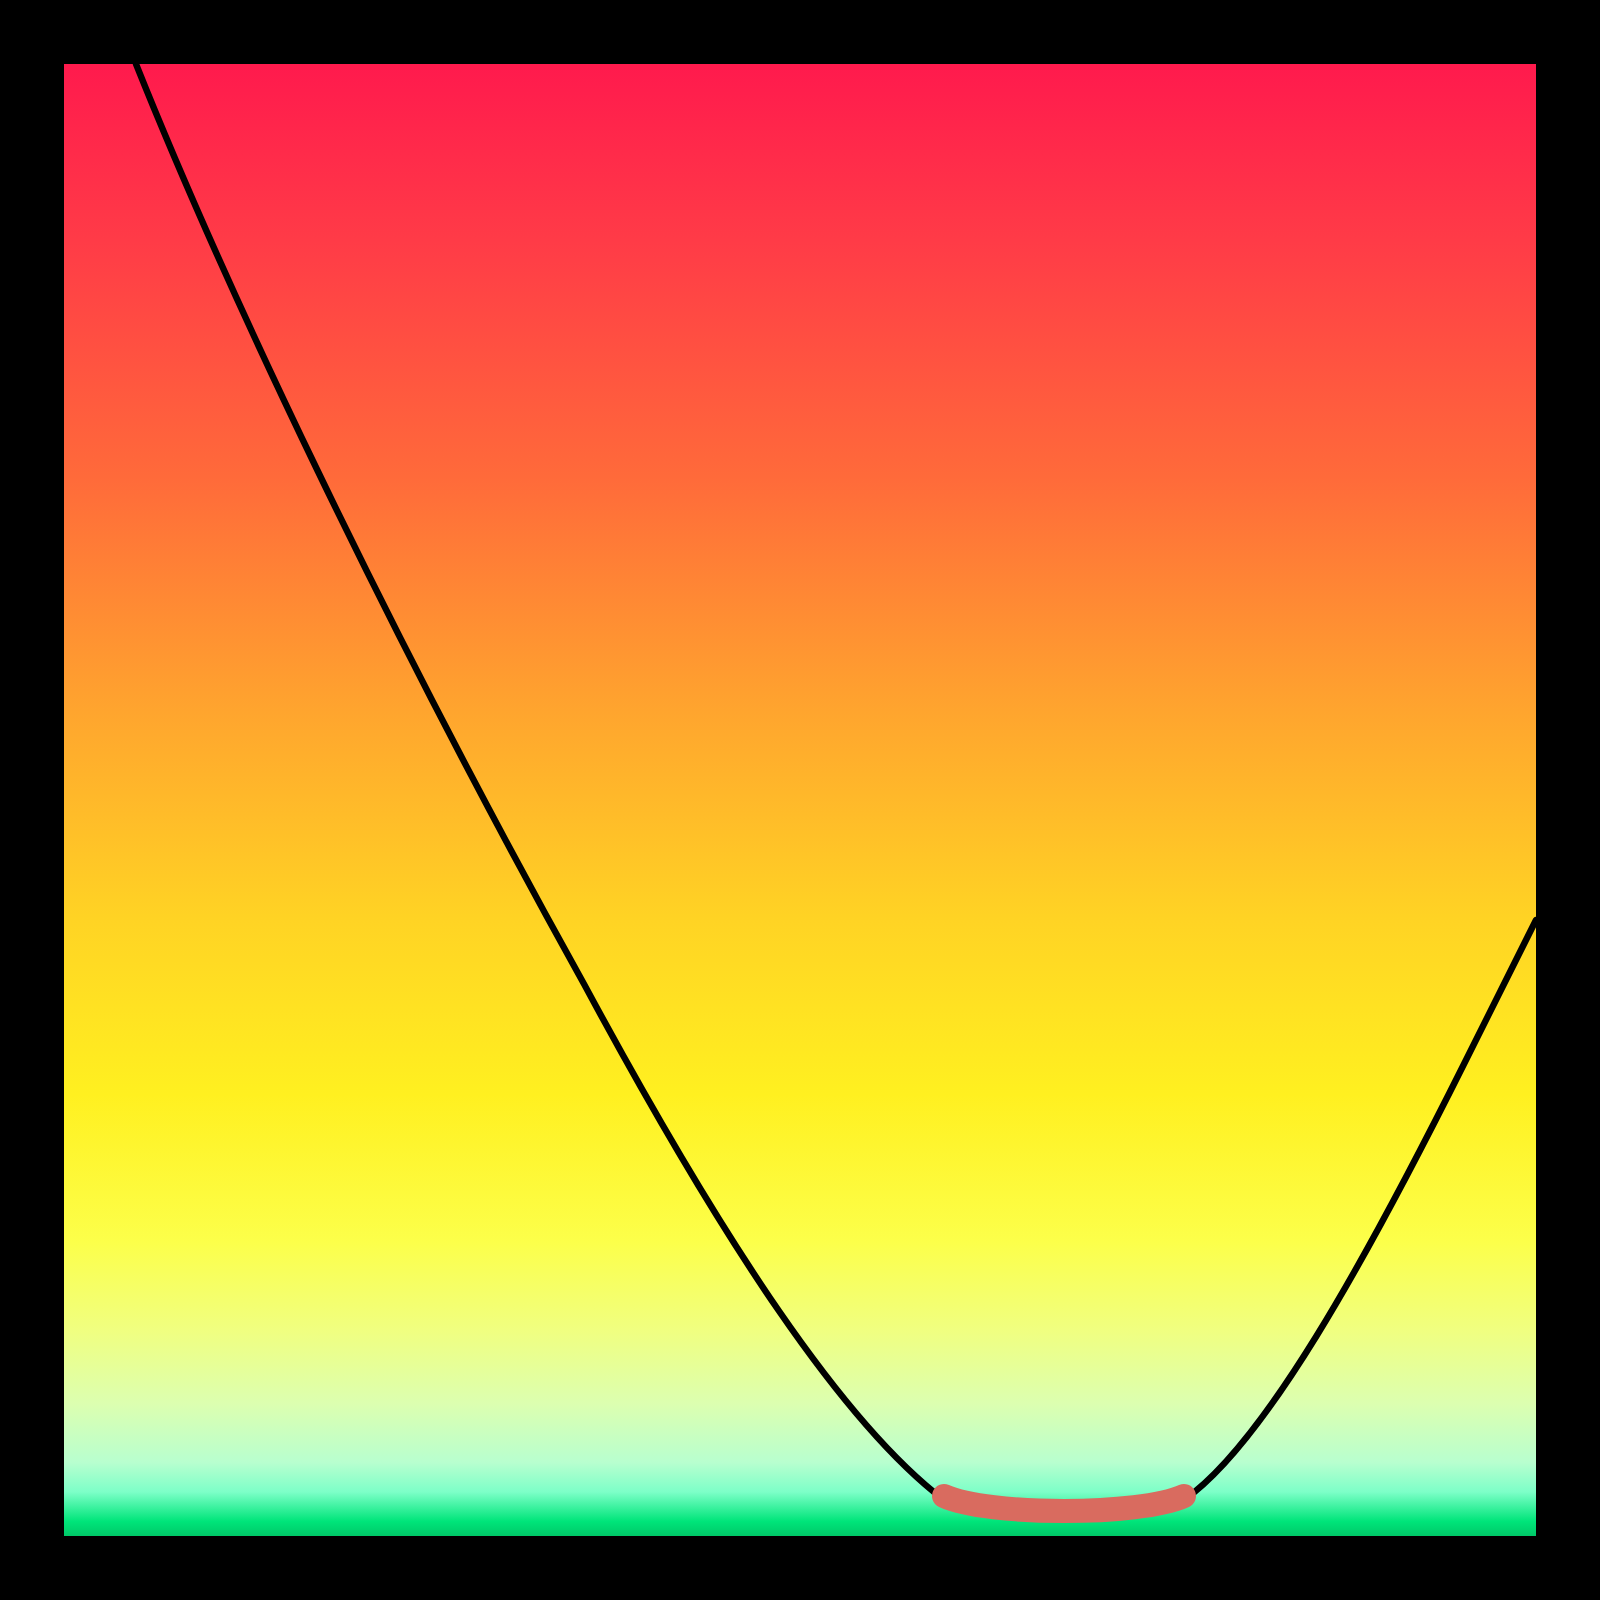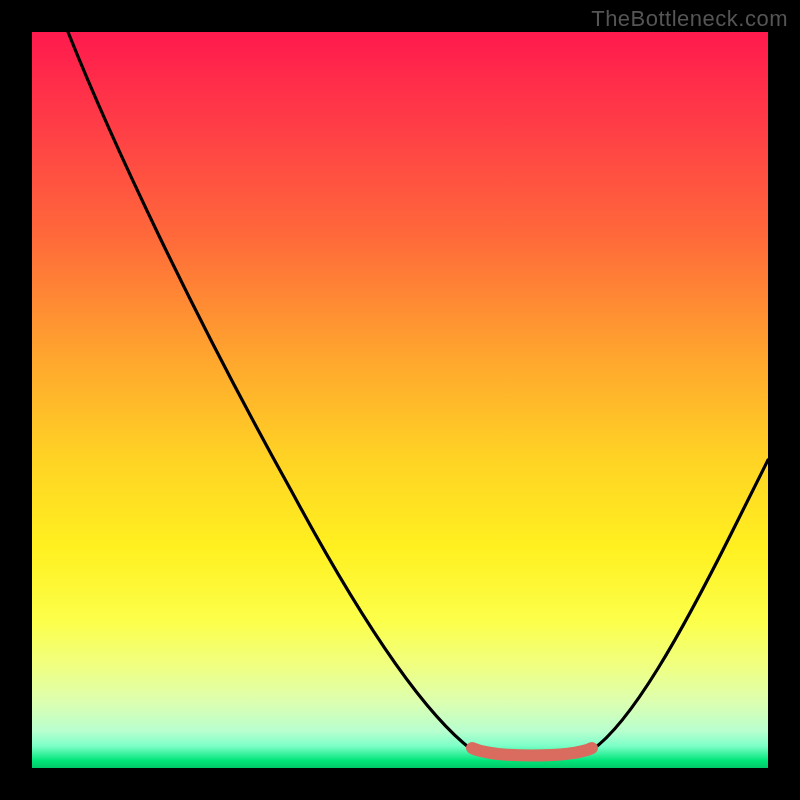--- a/index.html
+++ b/index.html
@@ -73,21 +73,20 @@
     stroke: #d96b5f;
     stroke-width: 12;
     stroke-linecap: round;
   }
 </style>
 </head>
 <body>
 
 <div class="frame">
 
-  <div class="watermark">TheBottleneck.com</div>
 
   <div class="plot">
     <div class="gradient"></div>
 
     <svg class="curve" viewBox="0 0 736 736" preserveAspectRatio="none">
       <path class="black" d="M 36 0
                C 80 110, 160 280, 260 460
                C 330 590, 390 680, 440 718"></path>
       <path class="black" d="M 560 718
                C 600 690, 650 600, 700 500

